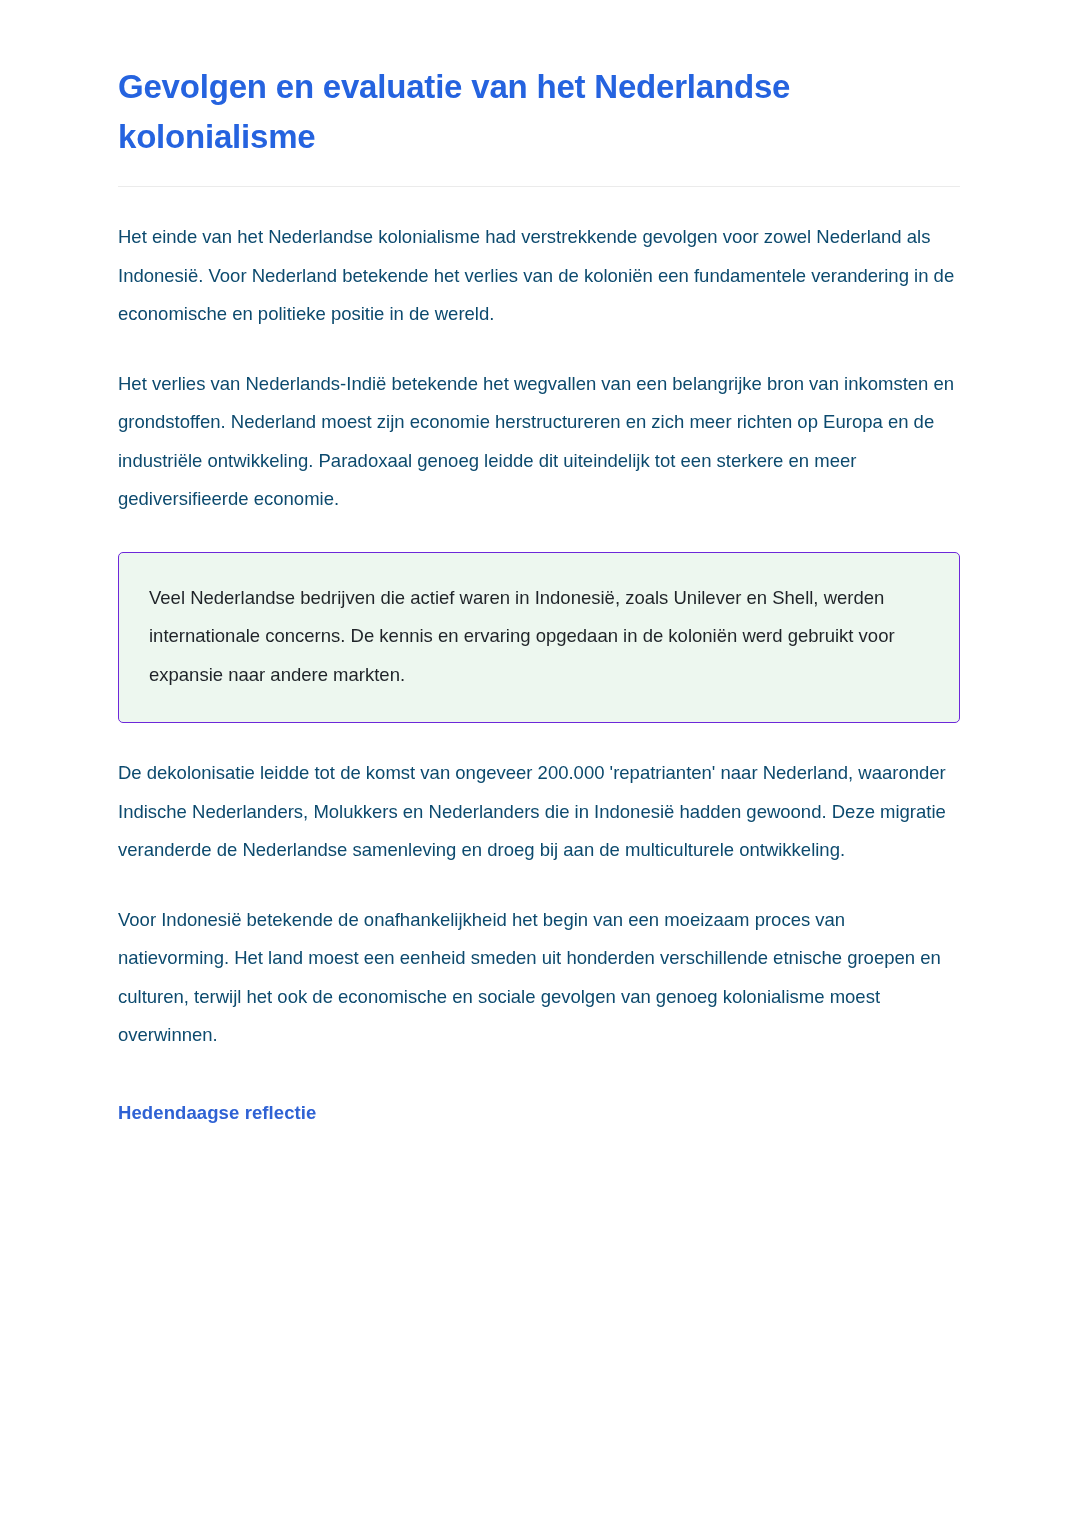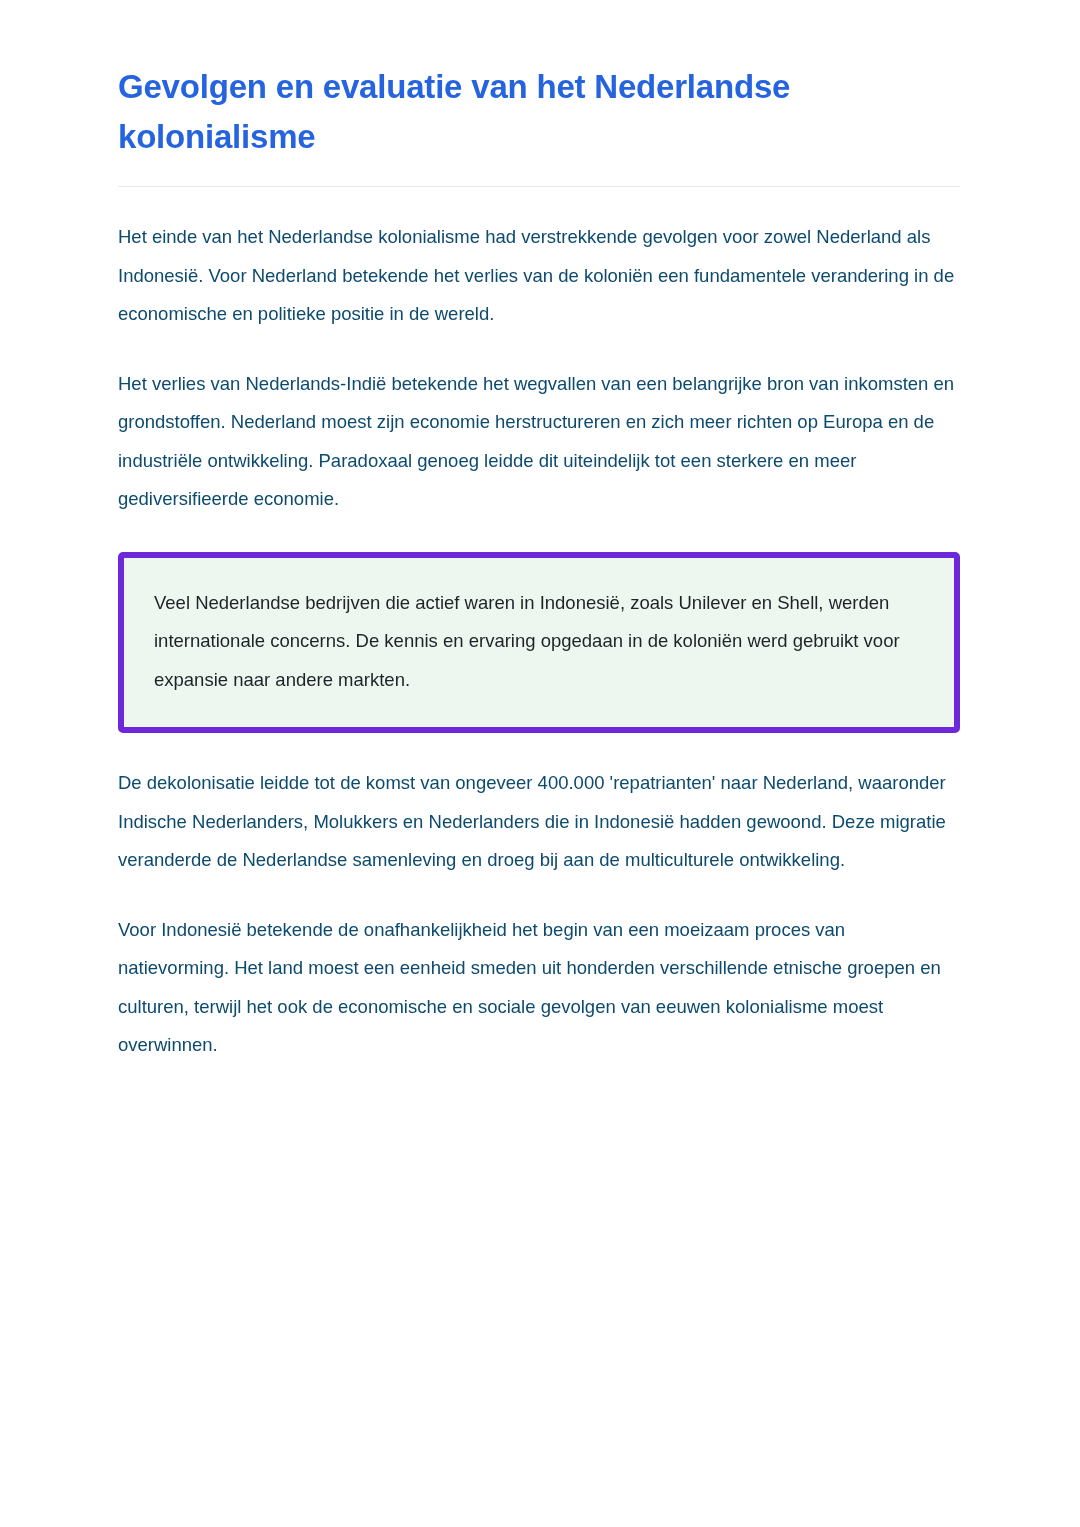--- a/index.html
+++ b/index.html
@@ -55,21 +55,21 @@
     color: #2f62d4;
     letter-spacing: 0.1px;
   }
   .section-heading + .body-text {
   }
   .callout {
     margin: 33px 0 0 0;
     box-sizing: border-box;
     width: 842px;
     background: #edf7ef;
-    border: 6px solid #6d28d9;
+    border: 1px solid #6d28d9;
     border-radius: 5px;
     padding: 26px 30px 28px 30px;
   }
   .callout-text {
     margin: 0;
     font-size: 18.5px;
     line-height: 38.5px;
     color: #1f2328;
     font-weight: 400;
   }
@@ -87,20 +87,21 @@
     <p class="body-text">Het einde van het Nederlandse kolonialisme had verstrekkende gevolgen voor zowel Nederland als Indonesië. Voor Nederland betekende het verlies van de koloniën een fundamentele verandering in de economische en politieke positie in de wereld.</p>
 
 
     <p class="body-text">Het verlies van Nederlands-Indië betekende het wegvallen van een belangrijke bron van inkomsten en grondstoffen. Nederland moest zijn economie herstructureren en zich meer richten op Europa en de industriële ontwikkeling. Paradoxaal genoeg leidde dit uiteindelijk tot een sterkere en meer gediversifieerde economie.</p>
 
     <aside class="callout">
       <p class="callout-text">Veel Nederlandse bedrijven die actief waren in Indonesië, zoals Unilever en Shell, werden internationale concerns. De kennis en ervaring opgedaan in de koloniën werd gebruikt voor expansie naar andere markten.</p>
     </aside>
 
 
-    <p class="body-text">De dekolonisatie leidde tot de komst van ongeveer 400.000 'repatrianten' naar Nederland, waaronder Indische Nederlanders, Molukkers en Nederlanders die in Indonesië hadden gewoond. Deze migratie veranderde de Nederlandse samenleving en droeg bij aan de multiculturele ontwikkeling.</p>
+    <p class="body-text">De dekolonisatie leidde tot de komst van ongeveer 200.000 'repatrianten' naar Nederland, waaronder Indische Nederlanders, Molukkers en Nederlanders die in Indonesië hadden gewoond. Deze migratie veranderde de Nederlandse samenleving en droeg bij aan de multiculturele ontwikkeling.</p>
 
-    <p class="body-text">Voor Indonesië betekende de onafhankelijkheid het begin van een moeizaam proces van natievorming. Het land moest een eenheid smeden uit honderden verschillende etnische groepen en culturen, terwijl het ook de economische en sociale gevolgen van eeuwen kolonialisme moest overwinnen.</p>
+    <p class="body-text">Voor Indonesië betekende de onafhankelijkheid het begin van een moeizaam proces van natievorming. Het land moest een eenheid smeden uit honderden verschillende etnische groepen en culturen, terwijl het ook de economische en sociale gevolgen van genoeg kolonialisme moest overwinnen.</p>
 
+    <h2 class="section-heading">Hedendaagse reflectie</h2>
 
 
   </article>
 </div>
 
 </body></html>

